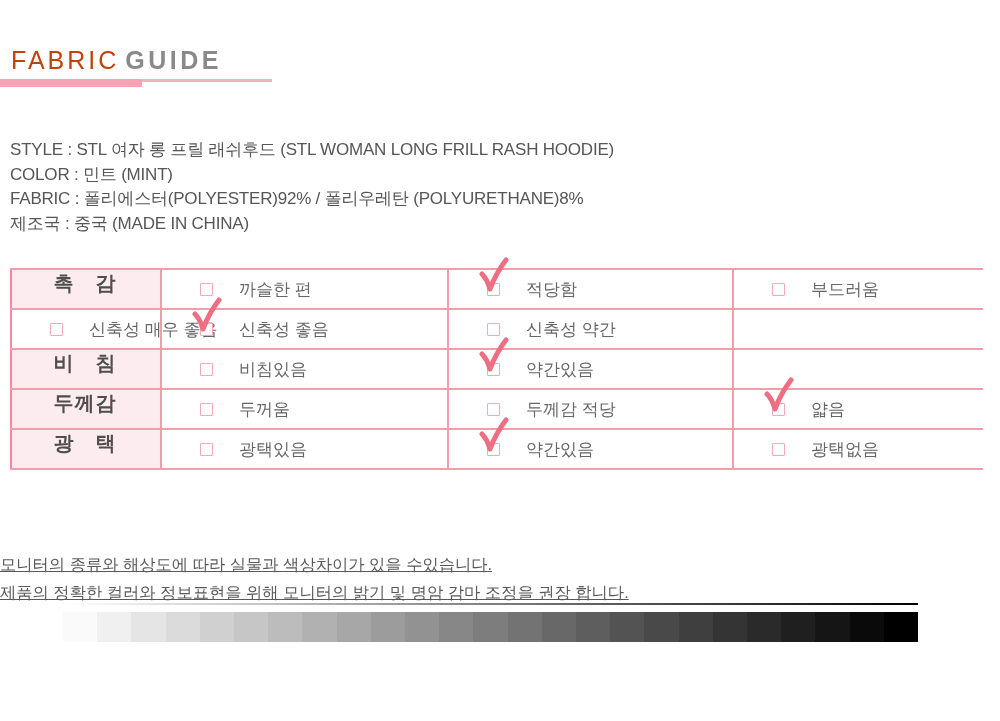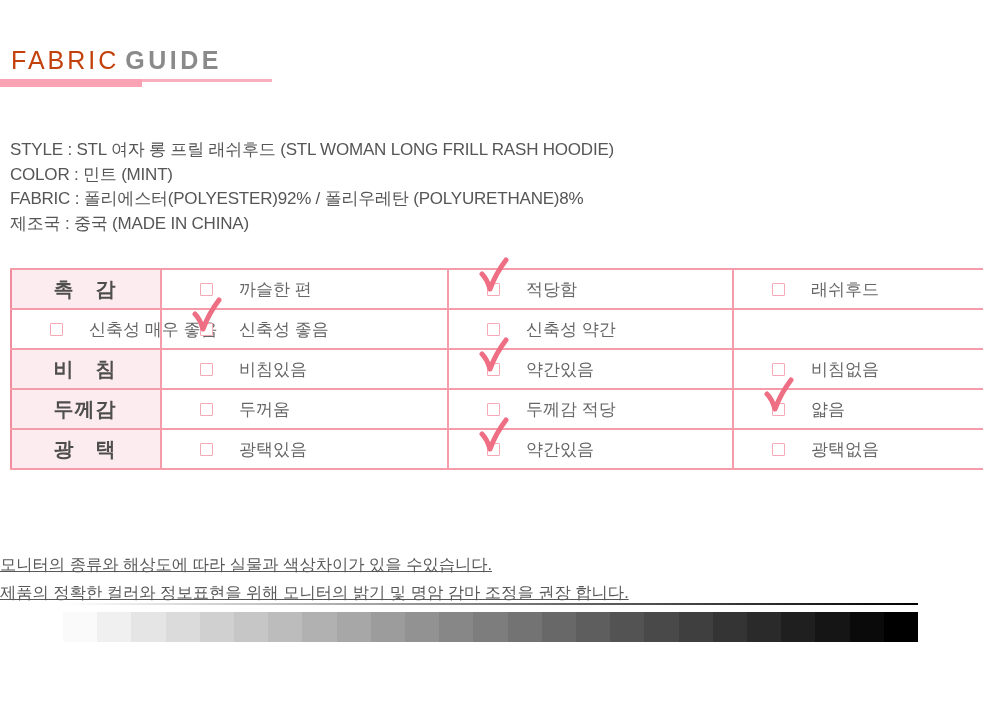--- a/index.html
+++ b/index.html
@@ -14,21 +14,21 @@
   .title .bold{font-size:25px;font-weight:700;color:#8a8a8a;letter-spacing:3.5px;}
   .underline-thin{position:absolute;left:0;top:79px;width:272px;height:2.5px;background:#f9afbe;}
   .underline-thick{position:absolute;left:0;top:79px;width:142px;height:8px;background:#f8a2b4;}
   
   .info{position:absolute;left:10px;top:138px;color:#565656;font-size:17px;letter-spacing:-0.2px;}
   .info div{height:24.5px;line-height:24.5px;white-space:nowrap;}
   
   .t-table{position:absolute;left:10px;top:268px;width:973px;border-top:2px solid #f59cab;}
   .t-row{display:grid;grid-template-columns:150px 287px 285px 251px;height:40px;
          border-bottom:2px solid #f59cab;box-sizing:border-box;position:relative;overflow:visible;}
-  .t-label{background:#fdecef;display:flex;align-items:center;justify-content:center;
+  .t-label{background:#fdecef;display:flex;align-items:flex-start;justify-content:center;
            color:#4e4e4e;font-size:20px;font-weight:600;letter-spacing:1px;}
   .t-cell{display:flex;align-items:center;position:relative;overflow:visible;}
   .cbx{width:13px;height:13px;border:1.5px solid #f6a8b5;background:#fff;border-radius:1px;
        margin-left:40px;flex:0 0 auto;box-sizing:border-box;}
   .opt-text{margin-left:26px;color:#666666;font-size:17px;white-space:nowrap;}
   .vline{position:absolute;top:0;bottom:0;width:2px;background:#f59cab;z-index:1;}
   .vline.l0{left:0;background:#f08c9d;}
   .vline.l1{left:150px;}
   .vline.l2{left:437px;}
   .vline.l3{left:722px;}
@@ -70,21 +70,21 @@
       </div>
       <div class="t-cell">
         <span class="cbx"></span>
         <svg class="checkmark" width="30" height="38" viewBox="0 0 30 38">
           <path d="M3 17 Q8 22 11 32 Q17 16 27 3" fill="none" stroke="#ee6e84" stroke-width="5" stroke-linecap="round" stroke-linejoin="round"></path>
         </svg>
         <span class="opt-text">적당함</span>
       </div>
       <div class="t-cell">
         <span class="cbx"></span>
-        <span class="opt-text">래쉬후드</span>
+        <span class="opt-text">부드러움</span>
       </div>
       <div class="vline l0"></div>
       <div class="vline l1"></div>
       <div class="vline l2"></div>
       <div class="vline l3"></div>
     </div>
     <div class="t-row">
       <div class="t-cell">
         <span class="cbx"></span>
         <span class="opt-text">신축성 매우 좋음</span>
@@ -112,24 +112,20 @@
       <div class="t-cell">
         <span class="cbx"></span>
         <span class="opt-text">비침있음</span>
       </div>
       <div class="t-cell">
         <span class="cbx"></span>
         <svg class="checkmark" width="30" height="38" viewBox="0 0 30 38">
           <path d="M3 17 Q8 22 11 32 Q17 16 27 3" fill="none" stroke="#ee6e84" stroke-width="5" stroke-linecap="round" stroke-linejoin="round"></path>
         </svg>
         <span class="opt-text">약간있음</span>
-      </div>
-      <div class="t-cell">
-        <span class="cbx"></span>
-        <span class="opt-text">비침없음</span>
       </div>
       <div class="vline l0"></div>
       <div class="vline l1"></div>
       <div class="vline l2"></div>
       <div class="vline l3"></div>
     </div>
     <div class="t-row">
       <div class="t-label">
         <span>두께감</span>
       </div>

